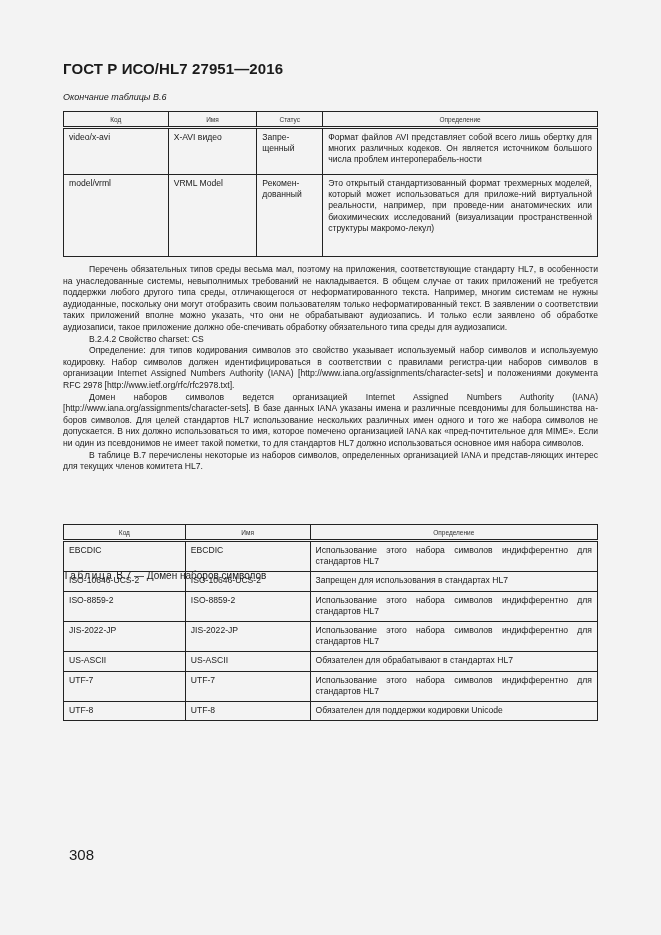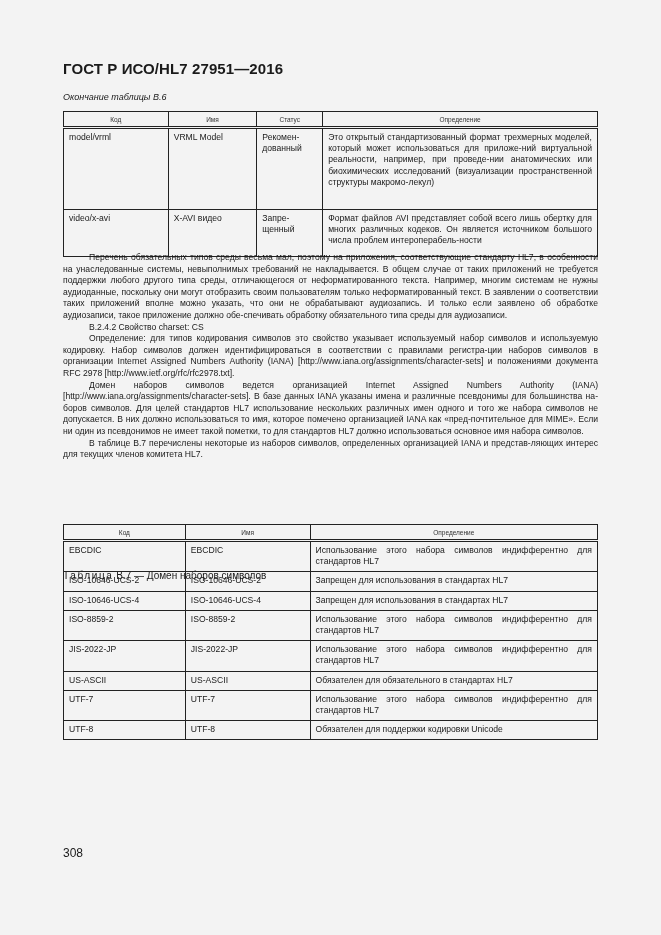--- a/index.html
+++ b/index.html
@@ -13,21 +13,21 @@
   td, th { border:1px solid #222; font-size:8.6px; line-height:11.2px; vertical-align:top; padding:3px 5px 4px 5px; text-align:left; font-weight:normal; }
   th { font-size:6.5px; text-align:center; padding:3px 4px 2px 4px; line-height:9px; color:#333; border-bottom:3px double #222; }
   .t1 { top:111px; width:535px; }
   .t2 { top:524px; width:535px; }
   td.just { text-align:justify; }
   .body-text { position:absolute; left:63px; width:535px; font-size:8.6px; line-height:11.6px; text-align:justify; }
   .body-text p { margin:0; text-indent:26px; }
   .body-text p.sub { text-indent:26px; }
   .table-caption { position:absolute; left:63px; top:526px; font-size:10px;margin-top:44px; }
   .table-caption .spaced { letter-spacing:1.6px; }
-  .page-number { position:absolute; left:63px; top:846px; font-size:12px; }
+  .page-number { position:absolute; left:69px; top:846px; font-size:15px; }
 </style>
 </head>
 <body>
 
 <div class="doc-header">ГОСТ Р ИСО/HL7 27951—2016</div>
 <div class="caption-italic">Окончание таблицы В.6</div>
 
 <table class="t1">
   <colgroup>
     <col style="width:105px">
@@ -37,36 +37,36 @@
   </colgroup>
   <thead>
     <tr>
       <th>Код</th>
       <th>Имя</th>
       <th>Статус</th>
       <th>Определение</th>
     </tr>
   </thead>
   <tbody>
+    <tr style="height:47px">
+      <td>video/x-avi</td>
+      <td>X-AVI видео</td>
+      <td style="width:55px">Запре-щенный</td>
+      <td class="just">Формат файлов AVI представляет собой всего лишь обертку для многих различных кодеков. Он является источником большого числа проблем интероперабель-ности</td>
+    </tr>
     <tr style="height:82px">
       <td>model/vrml</td>
       <td>VRML Model</td>
       <td>Рекомен-дованный</td>
       <td class="just">Это открытый стандартизованный формат трехмерных моделей, который может использоваться для приложе-ний виртуальной реальности, например, при проведе-нии анатомических или биохимических исследований (визуализации пространственной структуры макромо-лекул)</td>
     </tr>
-    <tr style="height:47px">
-      <td>video/x-avi</td>
-      <td>X-AVI видео</td>
-      <td style="width:55px">Запре-щенный</td>
-      <td class="just">Формат файлов AVI представляет собой всего лишь обертку для многих различных кодеков. Он является источником большого числа проблем интероперабель-ности</td>
-    </tr>
   </tbody>
 </table>
 
-<div class="body-text" style="top:252px;">
+<div class="body-text" style="top:264px;">
   <p>Перечень обязательных типов среды весьма мал, поэтому на приложения, соответствующие стандарту HL7, в особенности на унаследованные системы, невыполнимых требований не накладывается. В общем случае от таких приложений не требуется поддержки любого другого типа среды, отличающегося от неформатированного текста. Например, многим системам не нужны аудиоданные, поскольку они могут отобразить своим пользователям только неформатированный текст. В заявлении о соответствии таких приложений вполне можно указать, что они не обрабатывают аудиозапись. И только если заявлено об обработке аудиозаписи, такое приложение должно обе-спечивать обработку обязательного типа среды для аудиозаписи.</p>
   <p class="sub">В.2.4.2 Свойство charset: CS</p>
   <p>Определение: для типов кодирования символов это свойство указывает используемый набор символов и используемую кодировку. Набор символов должен идентифицироваться в соответствии с правилами регистра-ции наборов символов в организации Internet Assigned Numbers Authority (IANA) [http://www.iana.org/assignments/character-sets] и положениями документа RFC 2978 [http://www.ietf.org/rfc/rfc2978.txt].</p>
   <p>Домен наборов символов ведется организацией Internet Assigned Numbers Authority (IANA) [http://www.iana.org/assignments/character-sets]. В базе данных IANA указаны имена и различные псевдонимы для большинства на-боров символов. Для целей стандартов HL7 использование нескольких различных имен одного и того же набора символов не допускается. В них должно использоваться то имя, которое помечено организацией IANA как «пред-почтительное для MIME». Если ни один из псевдонимов не имеет такой пометки, то для стандартов HL7 должно использоваться основное имя набора символов.</p>
   <p>В таблице В.7 перечислены некоторые из наборов символов, определенных организацией IANA и представ-ляющих интерес для текущих членов комитета HL7.</p>
 </div>
 
 <div class="table-caption">
   <span class="spaced">Таблица</span>
   <span>В.7 — Домен наборов символов</span>
@@ -89,39 +89,34 @@
     <tr style="height:30px">
       <td>EBCDIC</td>
       <td>EBCDIC</td>
       <td class="just">Использование этого набора символов индифферентно для стандартов HL7</td>
     </tr>
     <tr style="height:19px">
       <td>ISO-10646-UCS-2</td>
       <td>ISO-10646-UCS-2</td>
       <td>Запрещен для использования в стандартах HL7</td>
     </tr>
-    <tr style="height:19px">
-      <td>ISO-10646-UCS-4</td>
-      <td>ISO-10646-UCS-4</td>
-      <td>Запрещен для использования в стандартах HL7</td>
-    </tr>
     <tr style="height:30px">
       <td>ISO-8859-2</td>
       <td>ISO-8859-2</td>
       <td class="just">Использование этого набора символов индифферентно для стандартов HL7</td>
     </tr>
     <tr style="height:30px">
       <td>JIS-2022-JP</td>
       <td>JIS-2022-JP</td>
       <td class="just">Использование этого набора символов индифферентно для стандартов HL7</td>
     </tr>
     <tr style="height:19px">
       <td>US-ASCII</td>
       <td>US-ASCII</td>
-      <td>Обязателен для обязательного в стандартах HL7</td>
+      <td>Обязателен для обрабатывают в стандартах HL7</td>
     </tr>
     <tr style="height:16px">
       <td>UTF-7</td>
       <td>UTF-7</td>
       <td class="just">Использование этого набора символов индифферентно для стандартов HL7</td>
     </tr>
     <tr style="height:19px">
       <td>UTF-8</td>
       <td>UTF-8</td>
       <td>Обязателен для поддержки кодировки Unicode</td>

